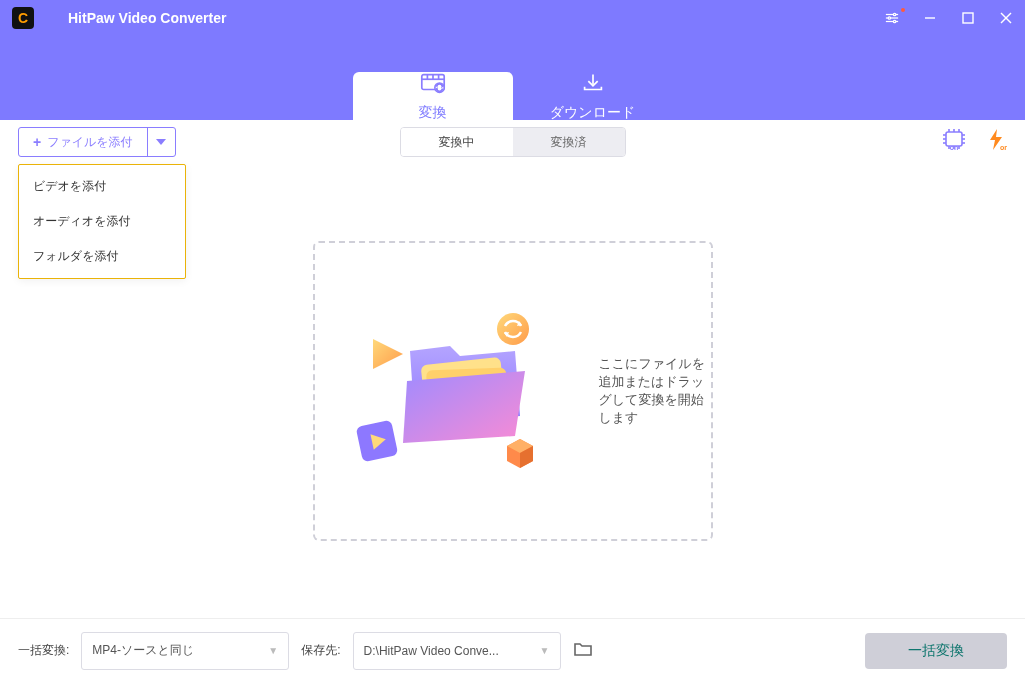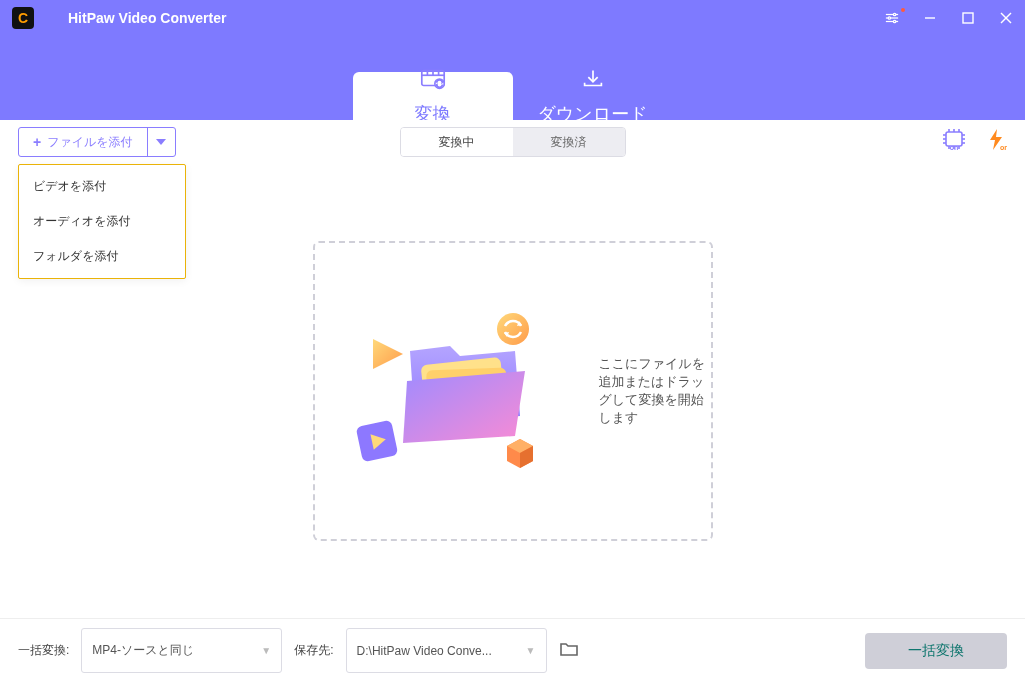--- a/index.html
+++ b/index.html
@@ -6,21 +6,21 @@
 body { width: 1025px; height: 682px; overflow: hidden; background: #fff; }
 
 .titlebar { height: 36px; background: #7e7aff; display: flex; align-items: center; padding: 0 12px; color: #fff; }
 .titlebar .logo { width: 22px; height: 22px; background: #111; border-radius: 4px; display: flex; align-items: center; justify-content: center; color: #ff9d00; font-weight: 800; font-size: 14px; margin-right: 10px; }
 .titlebar .title { font-size: 14px; font-weight: 600; margin-left: 24px; }
 .titlebar .win-controls { margin-left: auto; display: flex; gap: 24px; align-items: center; }
 .titlebar .win-controls .ctl { width: 14px; height: 14px; display: flex; align-items: center; justify-content: center; position: relative; cursor: pointer; }
 .titlebar .dot { position: absolute; top: -3px; right: -6px; width: 4px; height: 4px; background: #ff5a3c; border-radius: 50%; }
 
 .nav { height: 84px; background: #7e7aff; display: flex; justify-content: center; }
-.tab { width: 160px; display: flex; flex-direction: column; align-items: center; justify-content: center; gap: 6px; color: #fff; font-size: 18px; cursor: pointer; margin-top: 36px; }
+.tab { width: 160px; display: flex; flex-direction: column; align-items: center; justify-content: center; gap: 6px; color: #fff; font-size: 14px; cursor: pointer; margin-top: 36px; }
 .tab.active { background: #fff; color: #7e7aff; border-radius: 6px 6px 0 0; }
 .tab .icon-wrap svg { width: 28px; height: 24px; }
 
 .toolbar { height: 44px; background: #fff; display: flex; align-items: center; padding: 0 18px; gap: 12px; position: relative; }
 .add-btn-group { display: flex; border: 1px solid #8a7dff; border-radius: 3px; height: 30px; }
 .add-btn { display: flex; align-items: center; gap: 6px; padding: 0 14px; color: #8a7dff; font-size: 12px; cursor: pointer; }
 .add-btn .plus { font-size: 14px; font-weight: 700; }
 .add-caret { width: 28px; display: flex; align-items: center; justify-content: center; border-left: 1px solid #8a7dff; color: #8a7dff; cursor: pointer; }
 
 .dropdown { position: absolute; top: 44px; left: 18px; width: 168px; background: #fff; border: 1px solid #eab308; box-shadow: 0 2px 8px rgba(0,0,0,0.06); border-radius: 2px; z-index: 10; padding: 4px 0; }
@@ -32,21 +32,21 @@
 
 .right-icons { margin-left: auto; display: flex; gap: 18px; align-items: center; }
 
 .main { height: 454px; background: #fff; display: flex; align-items: center; justify-content: center; }
 .dropzone { width: 400px; height: 300px; border: 2px dashed #cfcfd8; border-radius: 6px; display: flex; align-items: center; justify-content: center; gap: 24px; }
 .dropzone .illus { width: 260px; height: 180px; position: relative; }
 .dropzone .msg { font-size: 13px; color: #555; }
 
 .footer { height: 64px; border-top: 1px solid #eee; display: flex; align-items: center; padding: 0 18px; gap: 12px; font-size: 12px; color: #444; }
 .footer .label { white-space: nowrap; }
-.footer .select { display: flex; align-items: center; border: 1px solid #dcdce4; border-radius: 3px; height: 45px; padding: 0 10px; gap: 19px; cursor: pointer; background: #fff; }
+.footer .select { display: flex; align-items: center; border: 1px solid #dcdce4; border-radius: 3px; height: 38px; padding: 0 10px; gap: 26px; cursor: pointer; background: #fff; }
 .footer .select .val { min-width: 150px; color: #555; }
 .footer .caret { color: #bbb; font-size: 10px; }
 .footer .folder-icon { color: #666; cursor: pointer; }
 .convert-btn { margin-left: auto; background: #cfcfd8; color: #0f766e; border: none; border-radius: 4px; height: 36px; width: 142px; font-size: 14px; cursor: pointer; }
 </style>
 </head>
 <body>
 
 <div class="titlebar">
   <div class="logo">C</div>

